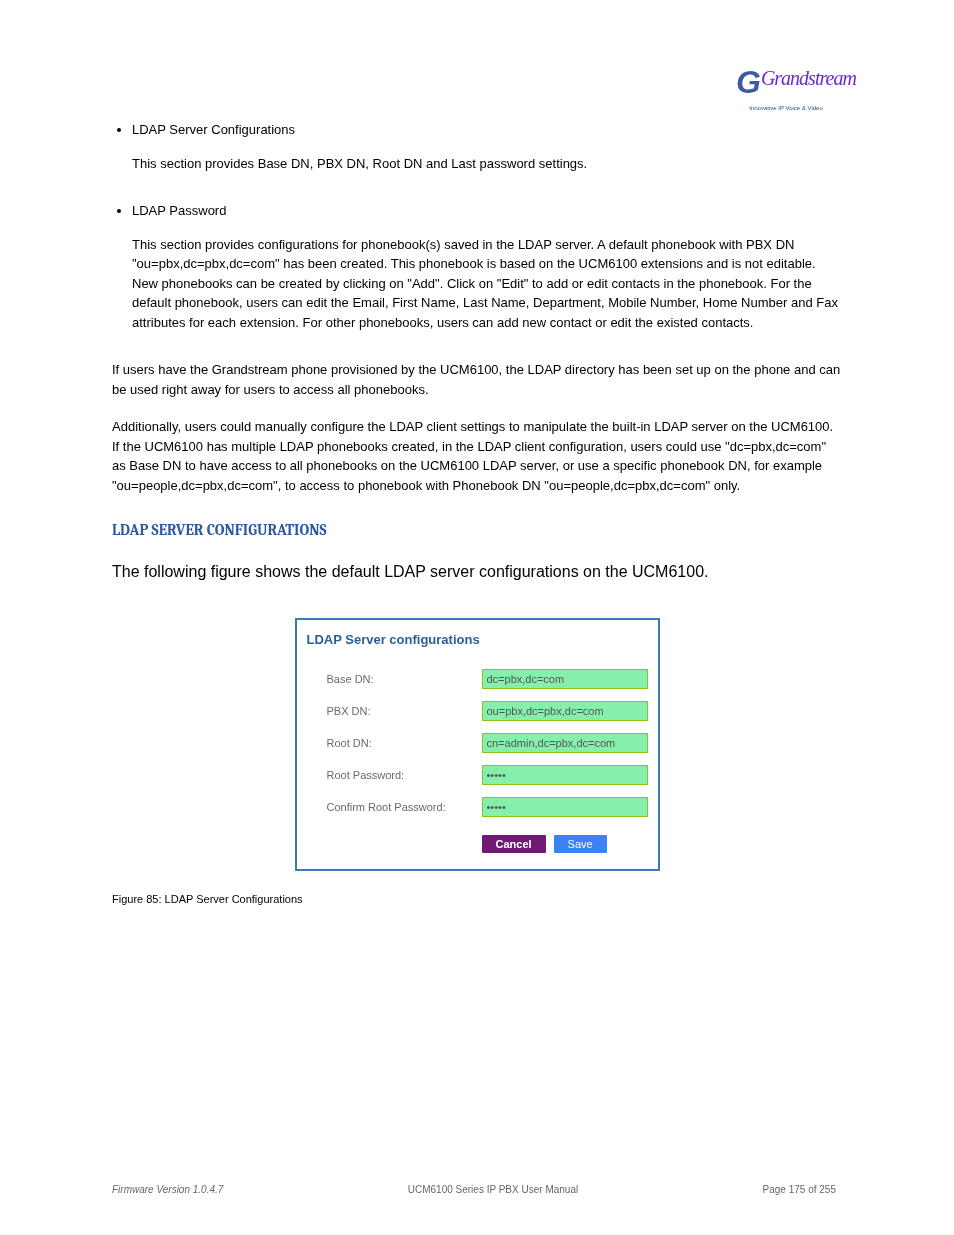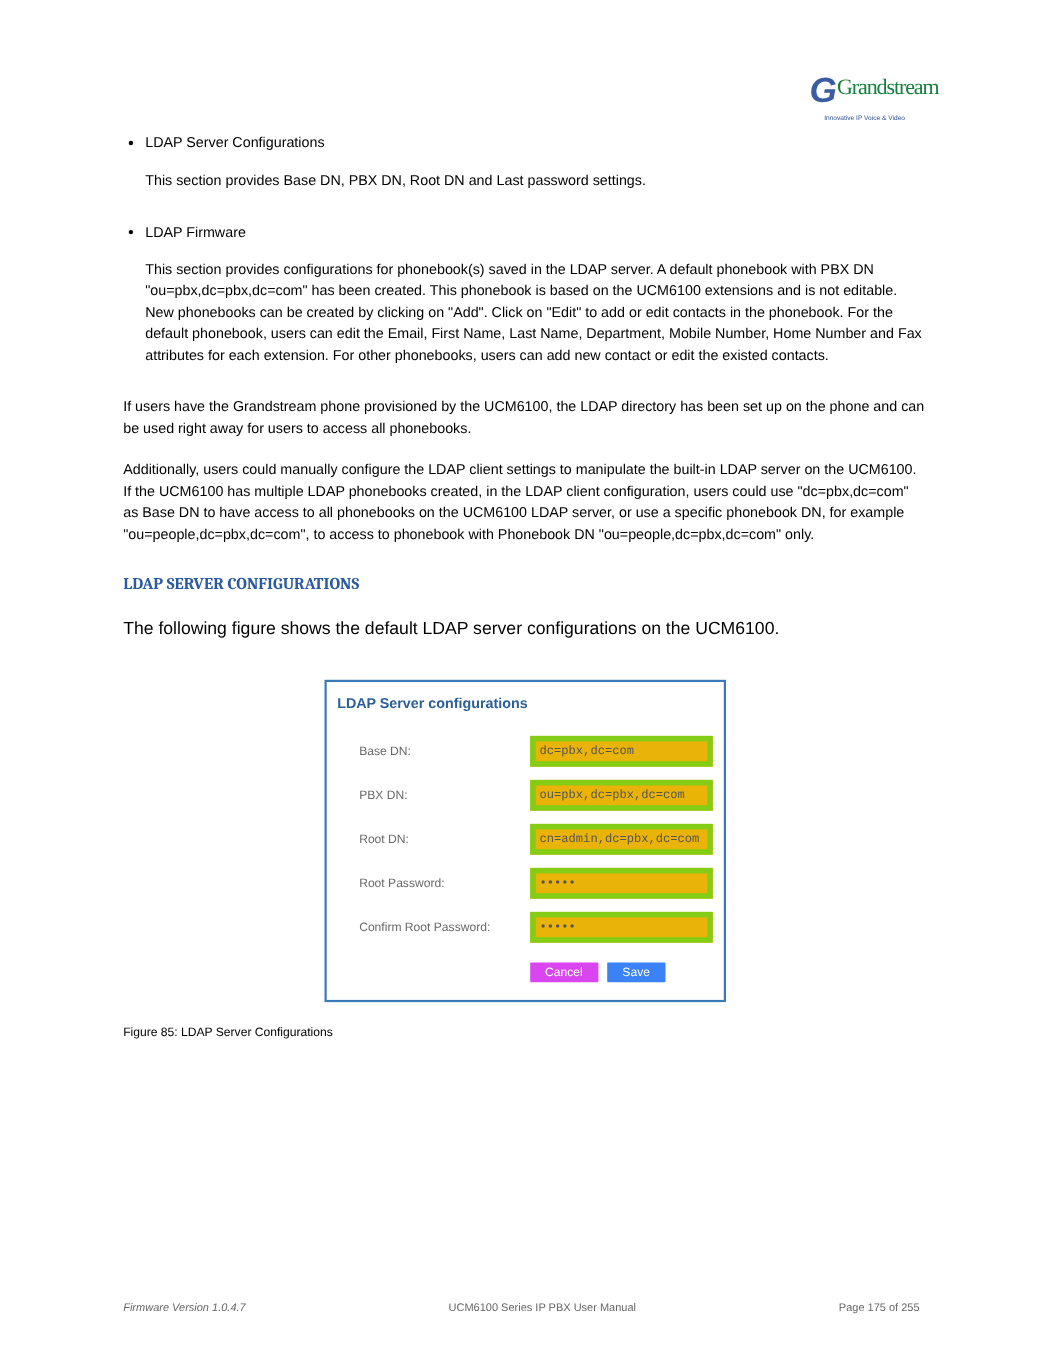--- a/index.html
+++ b/index.html
@@ -19,22 +19,23 @@
     }
     .logo {
       position: absolute;
       top: 58px;
       right: 118px;
       width: 100px;
       text-align: right;
     }
     .logo-main {
       font-family: 'Brush Script MT', cursive;
-      color: #15803d;
+      color: #6d28d9;
       font-size: 20px;
+      font-style: italic;
       letter-spacing: -1px;
     }
     .logo-g {
       font-size: 32px;
       color: #3b5ca0;
       font-weight: bold;
       font-style: italic;
       vertical-align: middle;
     }
     .logo-tag {
@@ -102,43 +103,44 @@
       color: #555;
     }
     .field-label {
       width: 155px;
       flex-shrink: 0;
       font-size: 11px;
       color: #6a6a6a;
     }
     .field-input {
       flex: 1;
-      border: 5px solid #84cc16;
+      border: 1px solid #84cc16;
       padding: 3px 4px;
       font-size: 11px;
       color: #555;
-      font-family: Liberation Mono, monospace;
-      background: #eab308;
+      font-family: Liberation Sans, sans-serif;
+      background: #86efac;
       width: 160px;
     }
     .button-row {
       display: flex;
       gap: 8px;
       padding: 12px 10px 0 185px;
     }
     .btn {
       border: none;
       color: #fff;
       padding: 3px 14px;
       font-size: 11px;
       border-radius: 1px;
       cursor: pointer;
     }
     .btn-cancel {
-      background: #d946ef;
+      background: #701a75;
+      font-weight: bold;
     }
     .btn-save {
       background: #3b82f6;
     }
     .figure-caption {
       font-size: 11px;
       color: #000;
       margin-top: 20px;
       text-align: left;
     }
@@ -173,21 +175,21 @@
 </div>
 
 <div class="content">
 
   <ul class="main-list">
     <li>
       <span>LDAP Server Configurations</span>
       <span class="subtext">This section provides Base DN, PBX DN, Root DN and Last password settings.</span>
     </li>
     <li>
-      <span>LDAP Firmware</span>
+      <span>LDAP Password</span>
       <span class="subtext">This section provides configurations for phonebook(s) saved in the LDAP server. A default phonebook with PBX DN "ou=pbx,dc=pbx,dc=com" has been created. This phonebook is based on the UCM6100 extensions and is not editable. New phonebooks can be created by clicking on "Add". Click on "Edit" to add or edit contacts in the phonebook. For the default phonebook, users can edit the Email, First Name, Last Name, Department, Mobile Number, Home Number and Fax attributes for each extension. For other phonebooks, users can add new contact or edit the existed contacts.</span>
     </li>
   </ul>
 
   <p style="margin-top:24px">If users have the Grandstream phone provisioned by the UCM6100, the LDAP directory has been set up on the phone and can be used right away for users to access all phonebooks.</p>
 
   <p style="margin-top:18px">Additionally, users could manually configure the LDAP client settings to manipulate the built-in LDAP server on the UCM6100. If the UCM6100 has multiple LDAP phonebooks created, in the LDAP client configuration, users could use "dc=pbx,dc=com" as Base DN to have access to all phonebooks on the UCM6100 LDAP server, or use a specific phonebook DN, for example "ou=people,dc=pbx,dc=com", to access to phonebook with Phonebook DN "ou=people,dc=pbx,dc=com" only.</p>
 
   <h3 class="section-heading">LDAP SERVER CONFIGURATIONS</h3>
 

